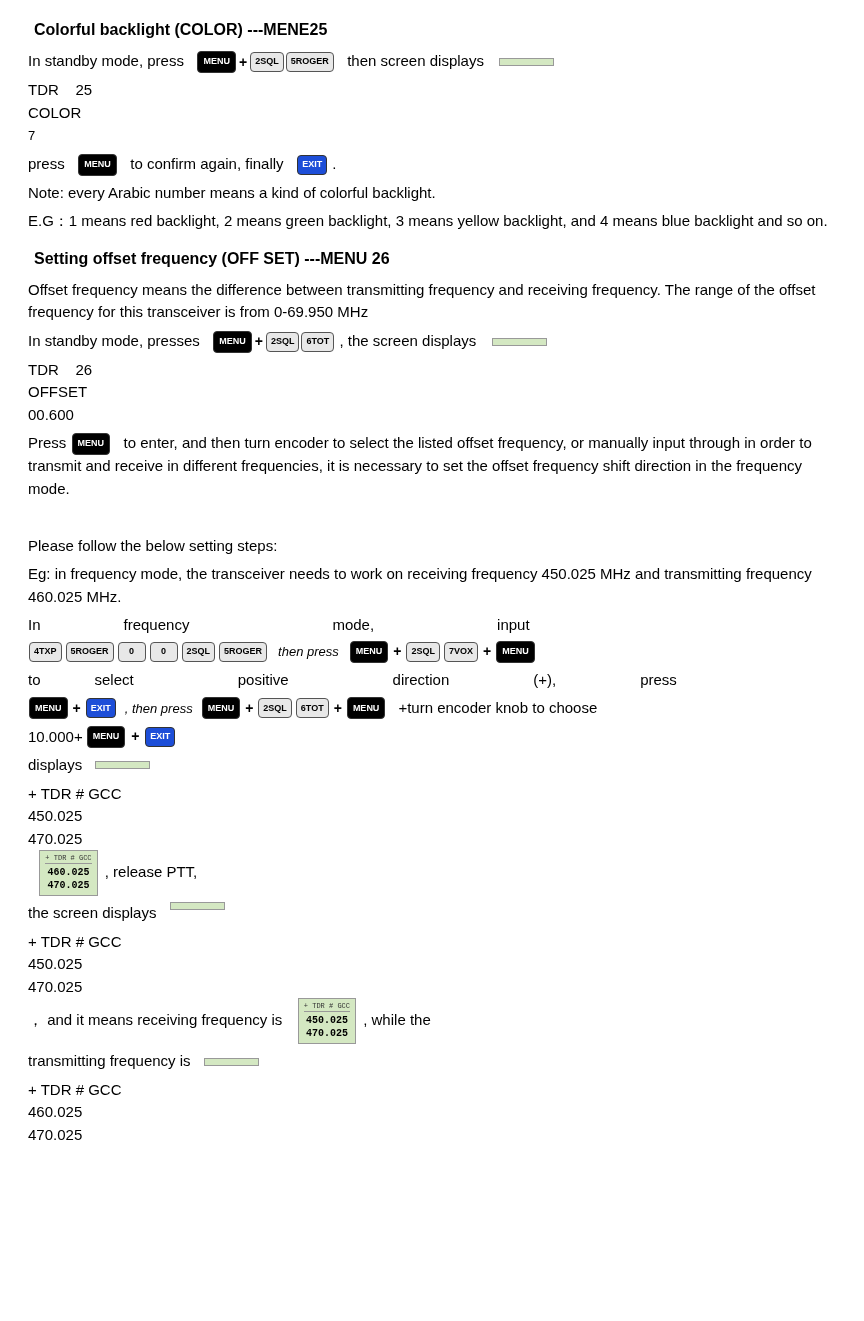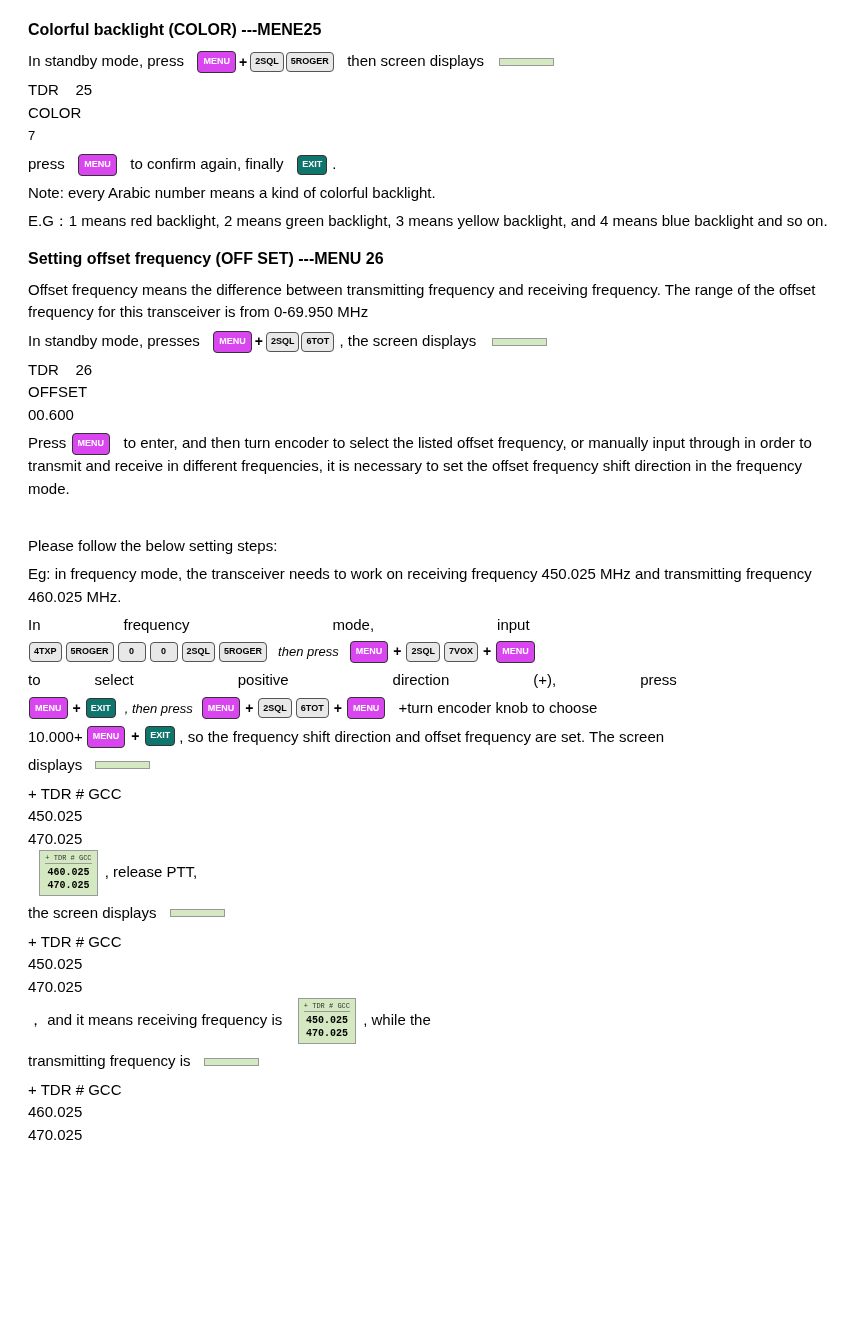--- a/index.html
+++ b/index.html
@@ -9,20 +9,21 @@
       line-height: 1.5;
       color: #000;
       background: #fff;
       width: 864px;
       padding: 18px 28px 28px 28px;
     }
     h2 {
       font-size: 16px;
       font-weight: bold;
       margin-bottom: 8px;
+      margin-left: 6px;
     }
     p {
       margin-bottom: 6px;
     }
     
     .btn-key {
       display: inline-flex;
       align-items: center;
       justify-content: center;
       border: 1.5px solid #555;
@@ -32,28 +33,28 @@
       font-weight: bold;
       padding: 8px 4px;
       min-width: 28px;
       height: 20px;
       vertical-align: middle;
       margin: 0 1px;
       color: #000;
       white-space: nowrap;
     }
     .btn-menu {
-      background: #d946ef;
+      background: #000000;
       color: #fff;
       border-color: #333;
       font-size: 9px;
       padding: 10px 5px;
     }
     .btn-exit {
-      background: #0f766e;
+      background: #1d4ed8;
       color: #fff;
       border-color: #333;
       font-size: 9px;
     }
     .plus-sign {
       display: inline-block;
       vertical-align: middle;
       font-size: 14px;
       font-weight: bold;
       margin: 0 2px;
@@ -224,46 +225,45 @@
     <span class="btn-key btn-menu">MENU</span>
     <span class="plus-sign">+</span>
     <span class="btn-key">2SQL</span>
     <span class="btn-key">6TOT</span>
     <span class="plus-sign">+</span>
     <span class="btn-key btn-menu">MENU</span>
     <span style="margin-left:10px;">+turn   encoder   knob   to   choose</span>
   </div>
 
   
-  <p style="display:flex; flex-wrap:wrap; gap:3px; margin-bottom:6px;">
+  <p style="display:flex; align-items:center; flex-wrap:wrap; gap:3px; margin-bottom:6px;">
     <span>10.000+</span>
     <span class="btn-key btn-menu">MENU</span>
     <span class="plus-sign">+</span>
     <span class="btn-key btn-exit">EXIT</span>
-    <span>, so the frequency shift direction and offset frequency are set. The screen</span>
   </p>
 
   
   <p style="display:flex; align-items:center; flex-wrap:wrap; gap:3px; margin-bottom:6px;text-align:center;">
     <span>displays</span>
     &nbsp;
     <span class="lcd-display">
       </span></p><div class="lcd-top">+ TDR # GCC</div>
       <div class="lcd-main">450.025<br>470.025</div>
     
     &nbsp;
     <span class="lcd-display">
       <div class="lcd-top">+ TDR # GCC</div>
       <div class="lcd-main">460.025<br>470.025</div>
     </span>
     <span>,  release PTT,</span>
   <p></p>
 
   
-  <p style="display:flex; align-items:center; flex-wrap:wrap; gap:3px; margin-bottom:6px;">
+  <p style="display:flex; align-items:flex-start; flex-wrap:wrap; gap:3px; margin-bottom:6px;">
     <span>the  screen  displays</span>
     &nbsp;
     <span class="lcd-display">
       </span></p><div class="lcd-top">+ TDR # GCC</div>
       <div class="lcd-main">450.025<br>470.025</div>
     
     <span>，  and  it  means  receiving  frequency  is</span>
     &nbsp;
     <span class="lcd-display">
       <div class="lcd-top">+ TDR # GCC</div>

